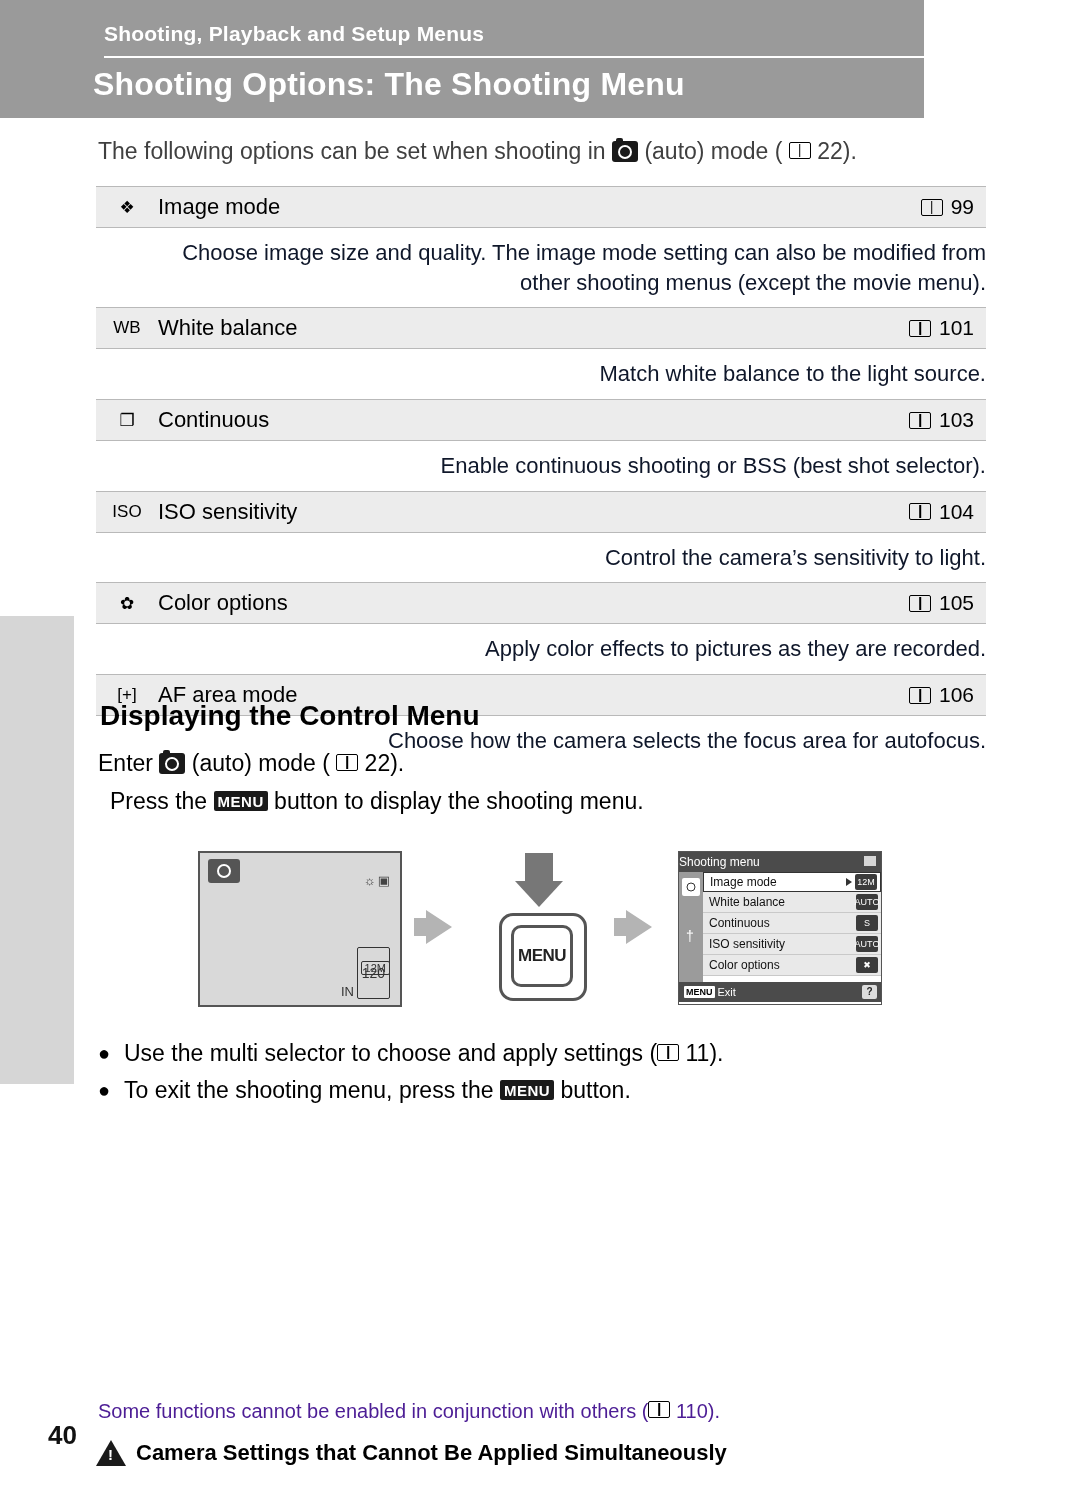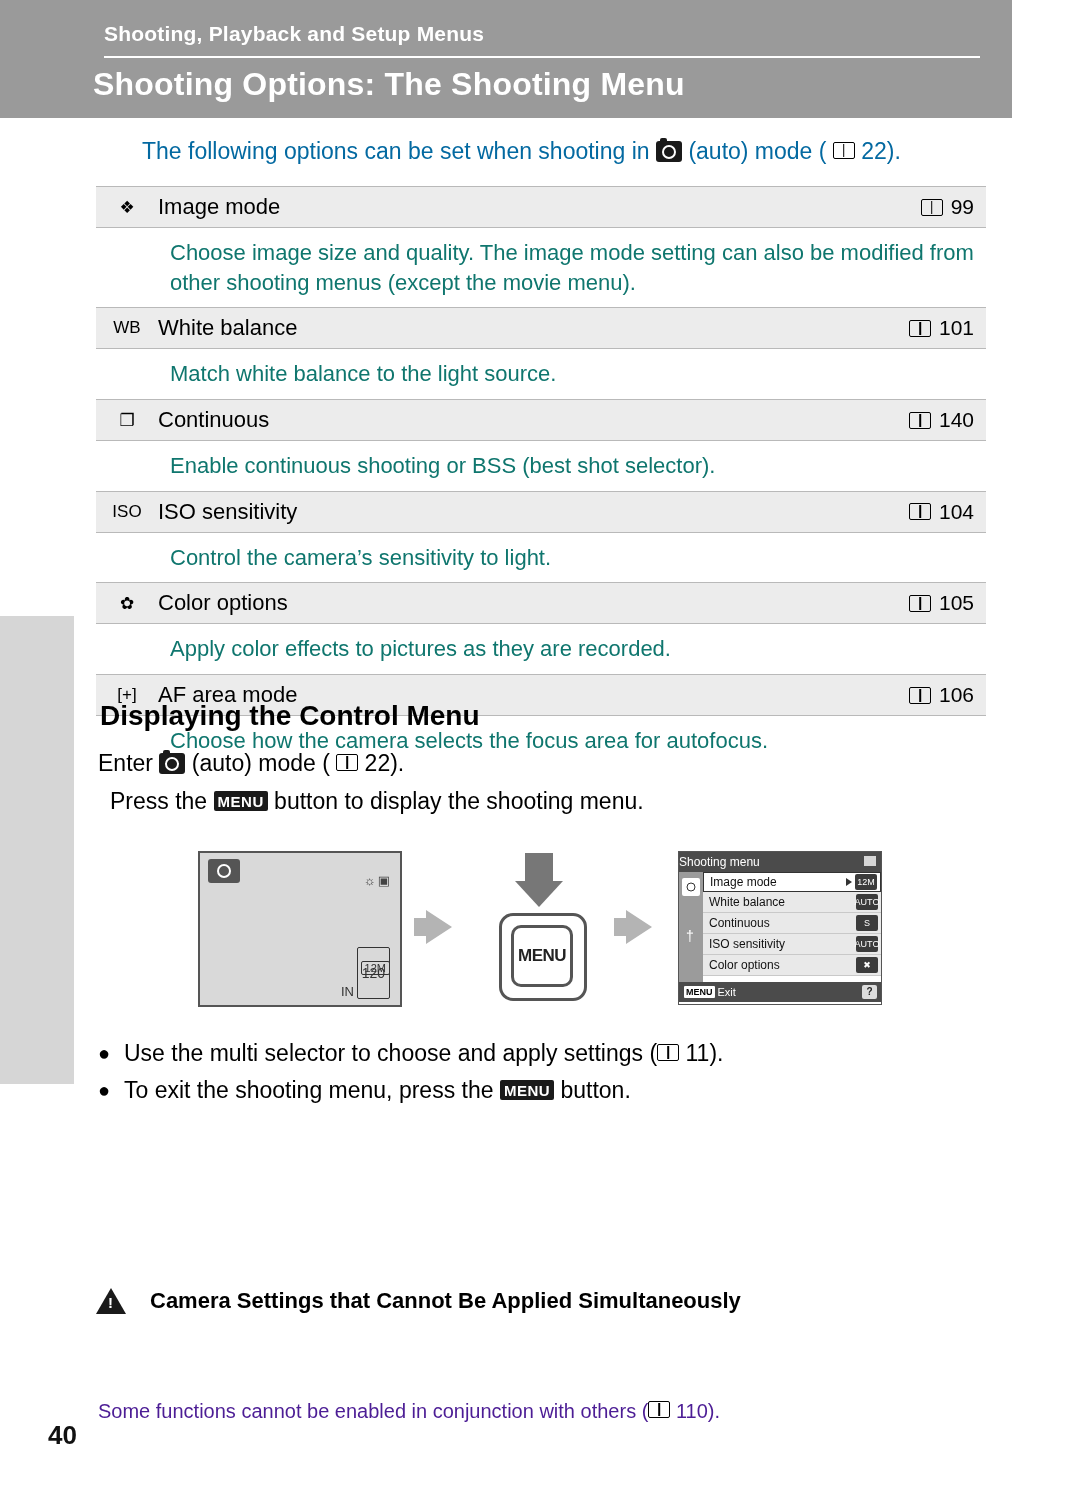--- a/index.html
+++ b/index.html
@@ -13,21 +13,21 @@
     font-family: "Liberation Sans", sans-serif;
     color: #000000;
     position: relative;
     overflow: hidden;
   }
 
   
   .header-band {
     position: absolute;
     left: 0; top: 0;
-    width: 1012px;
+    width: 924px;
     height: 118px;
     background: #9a9a9a;
   }
   .header-kicker {
     position: absolute;
     left: 104px; top: 22px;
     font-size: 21px;
     font-weight: bold;
     color: #ffffff;
     letter-spacing: 0.2px;
@@ -61,22 +61,21 @@
     width: 74px; height: 60px;
     background: #d6d6d6;
   }
 
   
   .intro {
     position: absolute;
     left: 98px; top: 138px;
     width: 890px;
     font-size: 23px;
-    color: #0369a1;
-    margin-left: 44px;
+    color: #404040;
   }
 
   
   .opt-table {
     position: absolute;
     left: 96px; top: 186px;
     width: 890px;
   }
   .opt-row {
     display: flex;
@@ -100,24 +99,25 @@
   .opt-page {
     padding-right: 12px;
     font-size: 21px;
     display: flex;
     align-items: center;
     gap: 8px;
   }
   .opt-desc {
     padding: 10px 0 10px 74px;
     font-size: 22px;
-    color: #0f766e;
+    color: #0f172a;
     line-height: 1.35;
     width: 890px;
     box-sizing: border-box;
+    text-align: right;
   }
 
   
   .book {
     display: inline-block;
     width: 22px; height: 17px;
     border: 1.6px solid #000;
     border-radius: 2px;
     position: relative;
     box-sizing: border-box;
@@ -445,26 +445,26 @@
   }
   .bullet .dot {
     width: 26px;
     font-size: 20px;
     line-height: 1.35;
   }
 
   
   .note-head {
     position: absolute;
-    left: 96px; top: 1288px;
+    left: 96px; top: 1440px;
     font-size: 22px;
     font-weight: bold;
     display: flex;
     align-items: center;
-    gap: 24px;
+    gap: 10px;
   }
   .warn-tri {
     display: inline-block;
     width: 0; height: 0;
     border-left: 15px solid transparent;
     border-right: 15px solid transparent;
     border-bottom: 26px solid #1a1a1a;
     position: relative;
   }
   .warn-tri::after {
@@ -533,21 +533,21 @@
       <span>101</span>
     </div>
   </div>
   <div class="opt-desc">Match white balance to the light source.</div>
 
   <div class="opt-row">
     <div class="opt-icon">❐</div>
     <div class="opt-label">Continuous</div>
     <div class="opt-page">
       <span class="book"></span>
-      <span>140</span>
+      <span>103</span>
     </div>
   </div>
   <div class="opt-desc">Enable continuous shooting or BSS (best shot selector).</div>
 
   <div class="opt-row">
     <div class="opt-icon">ISO</div>
     <div class="opt-label">ISO sensitivity</div>
     <div class="opt-page">
       <span class="book"></span>
       <span>104</span>

